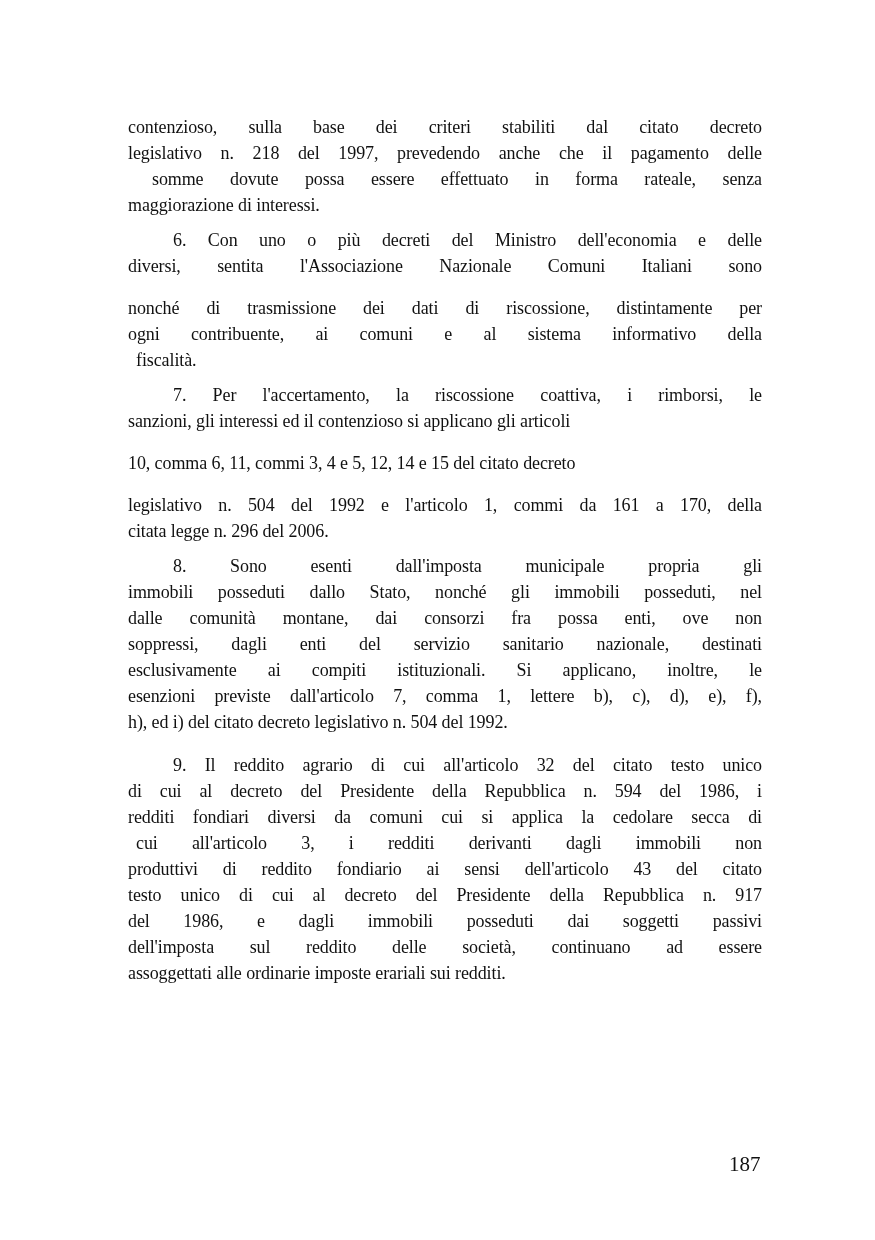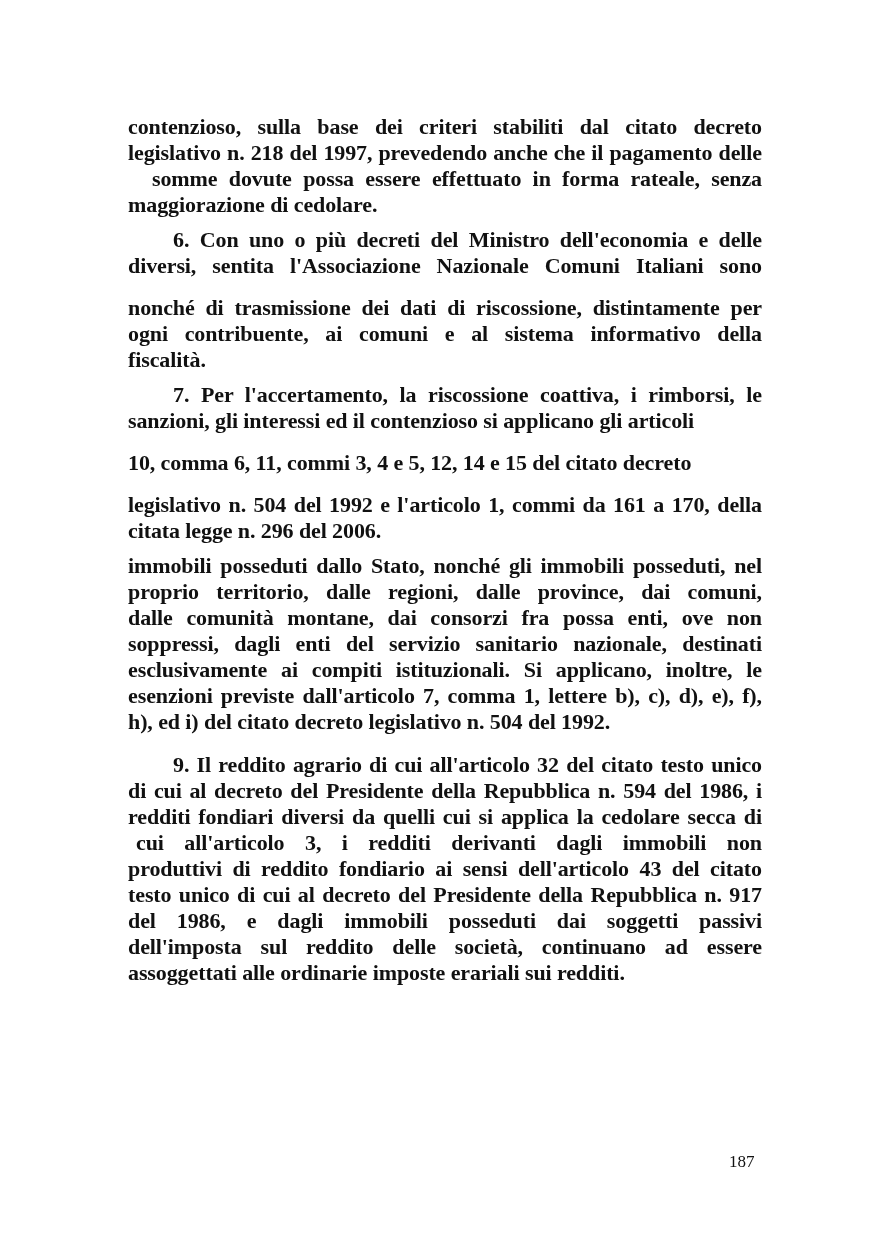--- a/index.html
+++ b/index.html
@@ -4,84 +4,83 @@
 <style>
   html, body { margin: 0; padding: 0; background: #ffffff; }
   body {
     width: 875px; height: 1240px; position: relative; overflow: hidden;
     font-family: "Liberation Serif", "DejaVu Serif", serif;
     color: #111111;
   }
   .page { position: absolute; left: 0; top: 0; width: 875px; height: 1240px; background: #fff; }
   .text-block { position: absolute; left: 128px; width: 634px; top: 114px; }
   .line {
-    font-size: 22px; line-height: 26px; height: 26px;
+    font-size: 18px; line-height: 26px; height: 26px;
     text-align: justify; text-align-last: justify;
     white-space: nowrap; overflow: visible;
     letter-spacing: -0.1px;
-    font-weight: bold;
   }
   .line.last { text-align-last: left; }
   .line.indent { padding-left: 45px; }
   .gap { height: 9px; }
   .gap-big { height: 16px; }
   .page-number {
-    position: absolute; left: 729px; top: 1152px; font-size: 17px;
+    position: absolute; left: 729px; top: 1152px; font-size: 21px;
     font-family: "Liberation Serif", "DejaVu Serif", serif;
   }
 </style>
 </head>
 <body>
 
 <div class="page">
   <div class="text-block">
 
     <div>
       <div class="line" style="white-space: normal; overflow: hidden;">contenzioso, sulla base dei criteri stabiliti dal citato decreto</div>
       <div class="line" style="white-space: normal; overflow: hidden;">legislativo n. 218 del 1997, prevedendo anche che il pagamento delle</div>
       <div class="line" style="white-space: normal; overflow: hidden; margin-left: 24px;">somme dovute possa essere effettuato in forma rateale, senza</div>
-      <div class="line last" style="white-space: normal; overflow: hidden;">maggiorazione di cedolare.</div>
+      <div class="line last" style="white-space: normal; overflow: hidden;">maggiorazione di interessi.</div>
     </div>
     <div class="gap"></div>
 
     <div>
       <div class="line indent" style="white-space: normal; overflow: hidden;">6. Con uno o più decreti del Ministro dell'economia e delle</div>
       <div class="line" style="white-space: normal; overflow: hidden;">diversi, sentita l'Associazione Nazionale Comuni Italiani sono</div>
       <div class="line" style="white-space: normal; overflow: hidden; margin-top: 16px;">nonché di trasmissione dei dati di riscossione, distintamente per</div>
       <div class="line" style="white-space: normal; overflow: hidden;">ogni contribuente, ai comuni e al sistema informativo della</div>
-      <div class="line last" style="white-space: normal; overflow: hidden;">fiscalità.</div>
+      <div class="line last" style="white-space: normal; overflow: hidden; margin-left: 8px;">fiscalità.</div>
     </div>
     <div class="gap"></div>
 
     <div>
       <div class="line indent" style="white-space: normal; overflow: hidden;">7. Per l'accertamento, la riscossione coattiva, i rimborsi, le</div>
       <div class="line last" style="white-space: normal; overflow: hidden;">sanzioni, gli interessi ed il contenzioso si applicano gli articoli</div>
       <div class="gap-big"></div>
       <div class="line last" style="white-space: normal; overflow: hidden;">10, comma 6, 11, commi 3, 4 e 5, 12, 14 e 15 del citato decreto</div>
       <div class="gap-big"></div>
       <div class="line" style="white-space: normal; overflow: hidden;">legislativo n. 504 del 1992 e l'articolo 1, commi da 161 a 170, della</div>
       <div class="line last" style="white-space: normal; overflow: hidden;">citata legge n. 296 del 2006.</div>
     </div>
     <div class="gap"></div>
 
     <div>
+      <div class="line indent" style="white-space: normal; overflow: hidden;">8. Sono esenti dall'imposta municipale propria gli</div>
       <div class="line" style="white-space: normal; overflow: hidden;">immobili posseduti dallo Stato, nonché gli immobili posseduti, nel</div>
-      <div class="line" style="white-space: normal; overflow: hidden;">proprio territorio, dalle regioni, dalle province, dai comuni,</div>
       <div class="line" style="white-space: normal; overflow: hidden;">dalle comunità montane, dai consorzi fra possa enti, ove non</div>
       <div class="line" style="white-space: normal; overflow: hidden;">soppressi, dagli enti del servizio sanitario nazionale, destinati</div>
       <div class="line" style="white-space: normal; overflow: hidden;">esclusivamente ai compiti istituzionali. Si applicano, inoltre, le</div>
       <div class="line" style="white-space: normal; overflow: hidden;">esenzioni previste dall'articolo 7, comma 1, lettere b), c), d), e), f),</div>
       <div class="line last" style="white-space: normal; overflow: hidden;">h), ed i) del citato decreto legislativo n. 504 del 1992.</div>
     </div>
     <div class="gap"></div>
 
     <div>
       <div class="line indent" style="white-space: normal; overflow: hidden; margin-top: 8px;">9. Il reddito agrario di cui all'articolo 32 del citato testo unico</div>
       <div class="line" style="white-space: normal; overflow: hidden;">di cui al decreto del Presidente della Repubblica n. 594 del 1986, i</div>
-      <div class="line" style="white-space: normal; overflow: hidden;">redditi fondiari diversi da quelli cui si applica la cedolare secca di</div>
+      <div class="line" style="white-space: normal; overflow: hidden;">redditi fondiari diversi da comuni cui si applica la cedolare secca di</div>
       <div class="line" style="white-space: normal; overflow: hidden; margin-left: 8px;">cui all'articolo 3, i redditi derivanti dagli immobili non</div>
       <div class="line" style="white-space: normal; overflow: hidden;">produttivi di reddito fondiario ai sensi dell'articolo 43 del citato</div>
       <div class="line" style="white-space: normal; overflow: hidden;">testo unico di cui al decreto del Presidente della Repubblica n. 917</div>
       <div class="line" style="white-space: normal; overflow: hidden;">del 1986, e dagli immobili posseduti dai soggetti passivi</div>
       <div class="line" style="white-space: normal; overflow: hidden;">dell'imposta sul reddito delle società, continuano ad essere</div>
       <div class="line last" style="white-space: normal; overflow: hidden;">assoggettati alle ordinarie imposte erariali sui redditi.</div>
     </div>
 
   </div>
 

